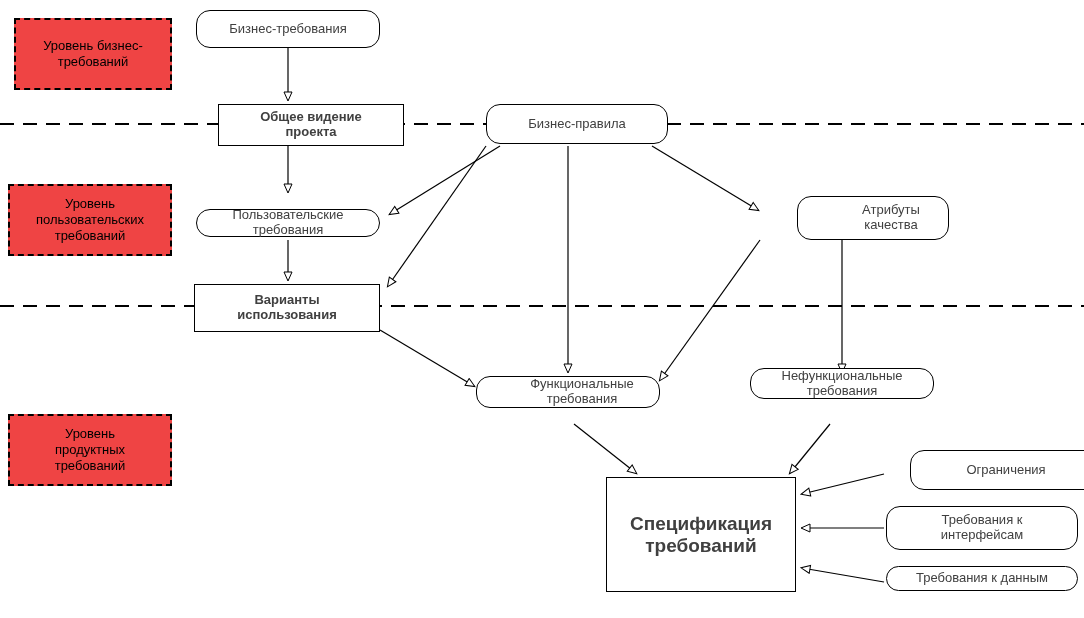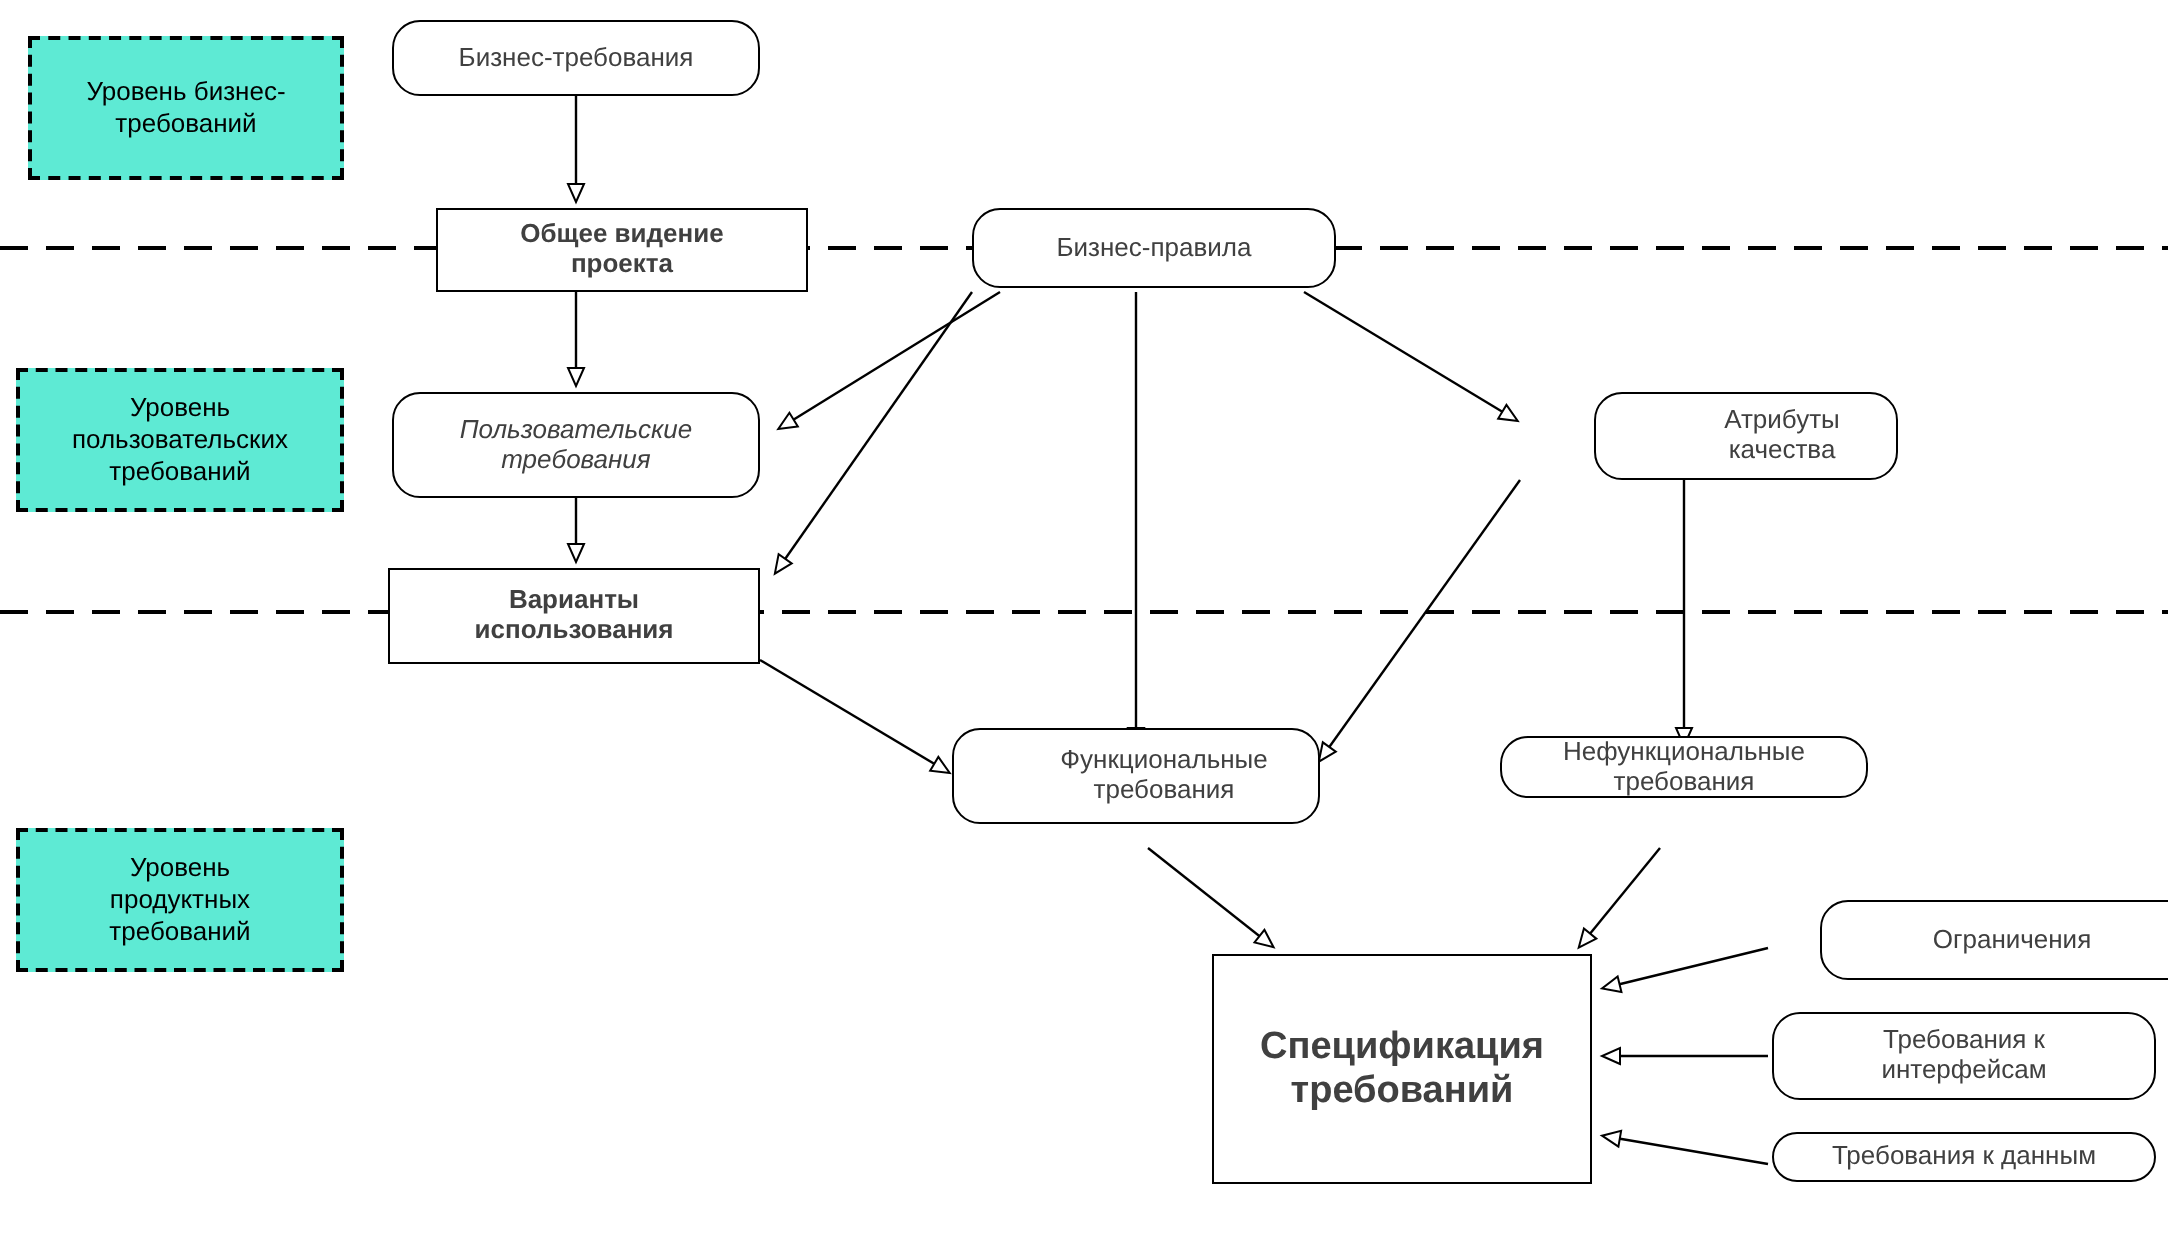--- a/index.html
+++ b/index.html
@@ -48,21 +48,21 @@
     font-weight: bold;
   }
   .level-box {
     position: absolute;
     box-sizing: border-box;
     display: flex;
     align-items: center;
     justify-content: center;
     text-align: center;
     border: 2px dashed #000000;
-    background: #5eead4;
+    background: #ef4444;
     color: #000000;
     font-size: 13px;
     line-height: 1.25;
     padding: 2px 4px;
     z-index: 2;
   }
   .node span, .level-box span {
     display: block;
     white-space: pre-line;
   }
@@ -132,39 +132,39 @@
 
   <div class="node rounded" style="left:196px; top:10px; width:184px; height:38px;">
     <span>Бизнес-требования</span>
   </div>
 
   <div class="node bold" style="left:194px; top:104px; width:186px; height:42px;margin-left:24px;">
     <span>Общее видение
 проекта</span>
   </div>
 
-  <div class="node rounded" style="left:196px; top:196px; width:184px; height:53px;font-style:italic;">
+  <div class="node rounded" style="left:196px; top:209px; width:184px; height:28px;">
     <span>Пользовательские
 требования</span>
   </div>
 
   <div class="node bold" style="left:194px; top:284px; width:186px; height:48px;">
     <span>Варианты
 использования</span>
   </div>
 
   <div class="node rounded" style="left:486px; top:104px; width:182px; height:40px;">
     <span>Бизнес-правила</span>
   </div>
 
   <div class="node rounded" style="left:797px; top:196px; width:152px; height:44px;padding-left:40px;">
     <span>Атрибуты качества</span>
   </div>
 
-  <div class="node rounded" style="left:476px; top:364px; width:184px; height:48px;padding-left:32px;">
+  <div class="node rounded" style="left:476px; top:376px; width:184px; height:32px;padding-left:32px;">
     <span>Функциональные
 требования</span>
   </div>
 
   <div class="node rounded" style="left:750px; top:368px; width:184px; height:31px;">
     <span>Нефункциональные
 требования</span>
   </div>
 
   <div class="node big" style="left:606px; top:477px; width:190px; height:115px;">

